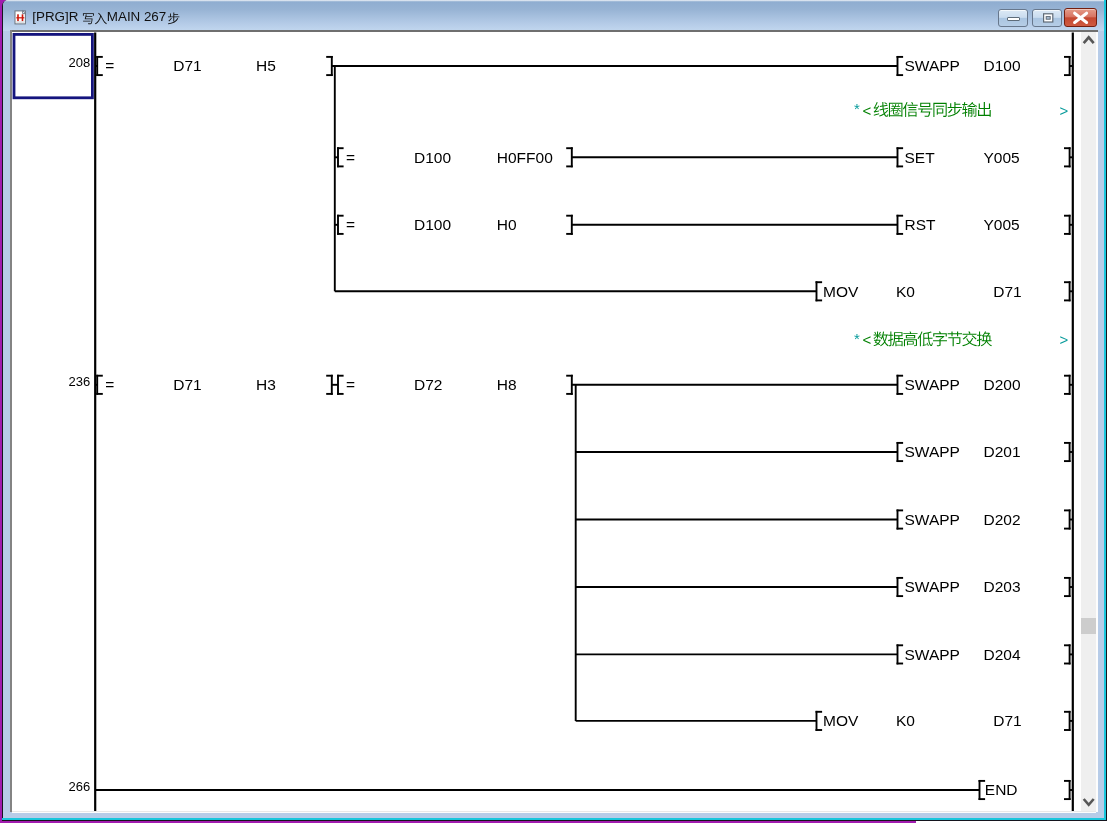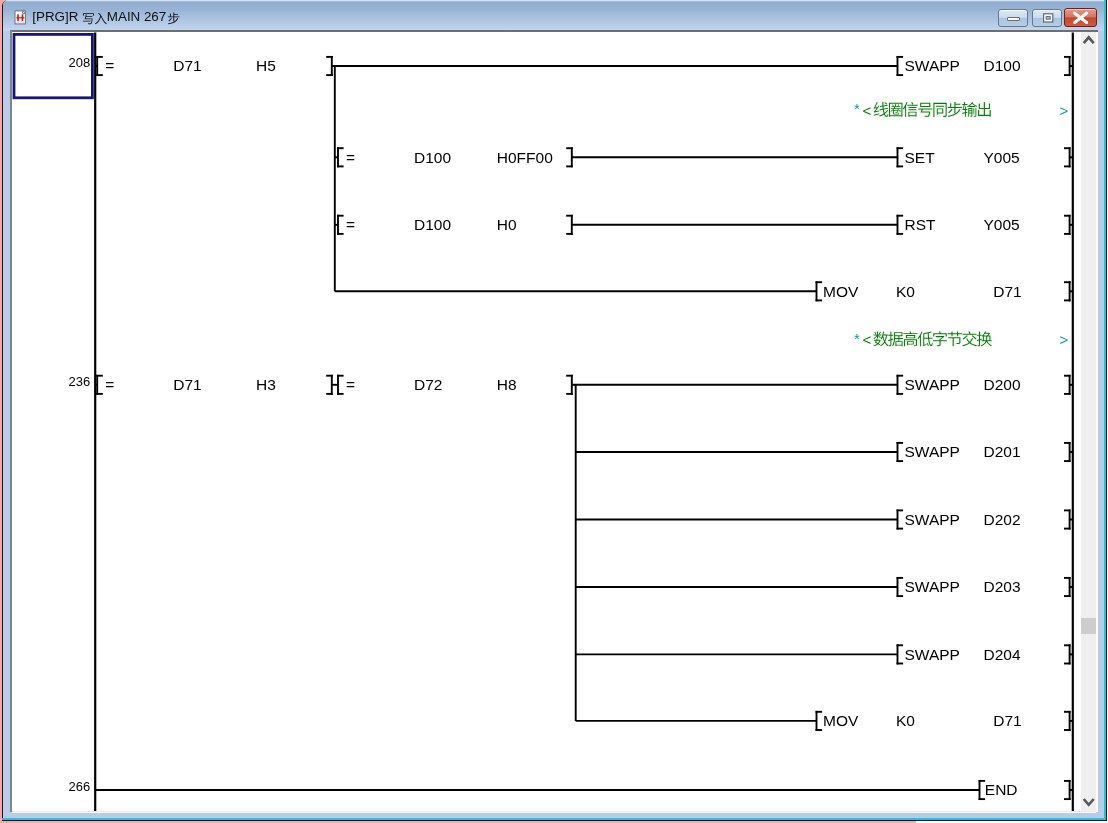--- a/index.html
+++ b/index.html
@@ -1,15 +1,15 @@
 <!DOCTYPE html>
 <html><head><meta charset="utf-8"><style>
 *{margin:0;padding:0;box-sizing:border-box}
 html,body{width:1108px;height:823px;overflow:hidden;font-family:"Liberation Sans",sans-serif}
-#page{position:relative;width:916px;height:823px;background:#fca5a5}
+#page{position:relative;width:916px;height:823px;background:#a21caf}
 .abs{position:absolute}
 </style></head><body>
 <div id="page">
 
 <div class="abs" style="left:1104.2px;top:0;width:1.9px;height:820px;background:#19c6dc"></div>
 <div class="abs" style="left:1106.1px;top:0;width:1.4px;height:821.4px;background:#14141e"></div>
 <div class="abs" style="left:2px;top:818.4px;width:1104.1px;height:1.5px;background:#19c6dc"></div>
 <div class="abs" style="left:2px;top:819.9px;width:1105.4px;height:1.4px;background:#14141e"></div>
 
 <div class="abs" style="left:2px;top:0;width:1102.2px;height:818.4px;background:#b7cce8;border-left:1.4px solid #16161f;border-top-left-radius:6px"></div>

